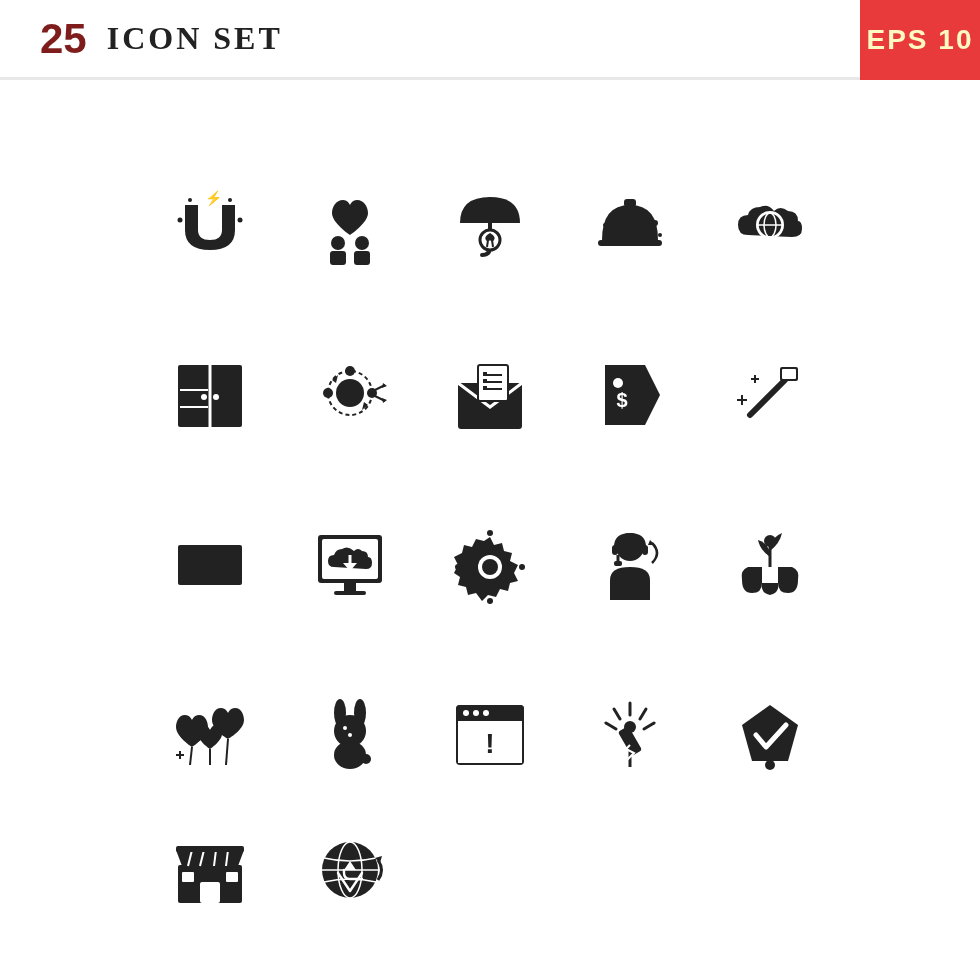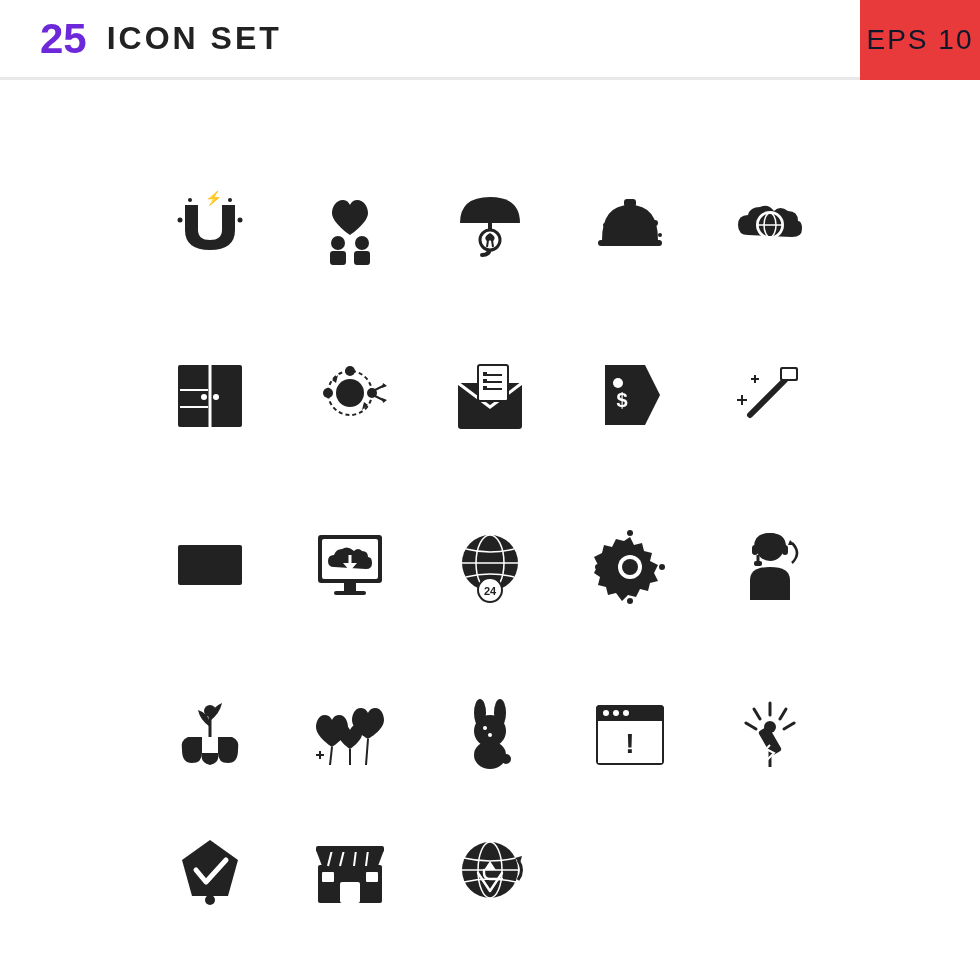--- a/index.html
+++ b/index.html
@@ -80,43 +80,44 @@
       background: white;
       display: flex;
       align-items: center;
       padding: 0 40px;
       z-index: 10;
       border-bottom: 3px solid #e8e8e8;
     }
     .header-number {
       font-size: 42px;
       font-weight: 900;
-      color: #6d28d9;
+      color: #7f1d1d;
       margin-right: 20px;
     }
     .header-title {
       font-size: 32px;
       font-weight: 700;
       color: #222;
       text-transform: uppercase;
       letter-spacing: 3px;
+      font-family: Liberation Serif, serif;
     }
     .header-red-bar {
       position: absolute;
       top: 0; right: 0;
       width: 120px; height: 80px;
       background: #e83a3a;
       display: flex;
       align-items: center;
       justify-content: center;
     }
     .header-eps-white {
       font-size: 28px;
-      font-weight: 400;
-      color: #0f172a;
+      font-weight: 700;
+      color: #fef9c3;
       letter-spacing: 2px;
     }
 
     
     .main-content {
       position: absolute;
       top: 80px; left: 0; right: 0; bottom: 0;
       background: white;
       display: flex;
       align-items: center;
@@ -366,36 +367,20 @@
           <rect x="24" y="66" width="32" height="4" rx="2" fill="#222"></rect>
 
           <path d="M24 42 Q18 42 18 36 Q18 30 24 30 Q26 24 32 24 Q38 20 44 26 Q48 22 52 26 Q58 26 58 32 Q62 32 62 38 Q62 44 56 44 Z" fill="#222"></path>
 
           <line x1="40" y1="30" x2="40" y2="42" stroke="white" stroke-width="3"></line>
           <polygon points="33,38 40,46 47,38" fill="white"></polygon>
         </svg>
       </div>
     </div>
 
-    <div class="icon-cell">
-      <div class="icon-svg">
-        <svg viewBox="0 0 80 80" width="80" height="80">
-
-          <circle cx="40" cy="38" r="28" fill="#222"></circle>
-
-          <ellipse cx="40" cy="38" rx="14" ry="28" fill="none" stroke="white" stroke-width="1.5"></ellipse>
-          <line x1="12" y1="38" x2="68" y2="38" stroke="white" stroke-width="1.5"></line>
-          <path d="M16 24 Q40 30 64 24" fill="none" stroke="white" stroke-width="1.5"></path>
-          <path d="M16 52 Q40 46 64 52" fill="none" stroke="white" stroke-width="1.5"></path>
-
-          <circle cx="40" cy="65" r="12" fill="white" stroke="#222" stroke-width="2"></circle>
-          <text x="40" y="70" font-size="11" font-weight="bold" fill="#222" text-anchor="middle">24</text>
-        </svg>
-      </div>
-    </div>
 
     <div class="icon-cell">
       <div class="icon-svg">
         <svg viewBox="0 0 80 80" width="80" height="80">
 
           <path d="M40 12 L44 20 L52 18 L54 26 L62 28 L60 36 L68 40 L64 48 L68 56 L60 58 L58 66 L50 64 L46 72 L38 70 L32 76 L26 68 L18 70 L16 62 L8 60 L10 52 L4 48 L8 40 L4 32 L12 28 L14 20 L22 22 L26 14 L34 16 Z" fill="#222"></path>
 
           <circle cx="40" cy="42" r="12" fill="white"></circle>
           <circle cx="40" cy="42" r="8" fill="#222"></circle>
 

